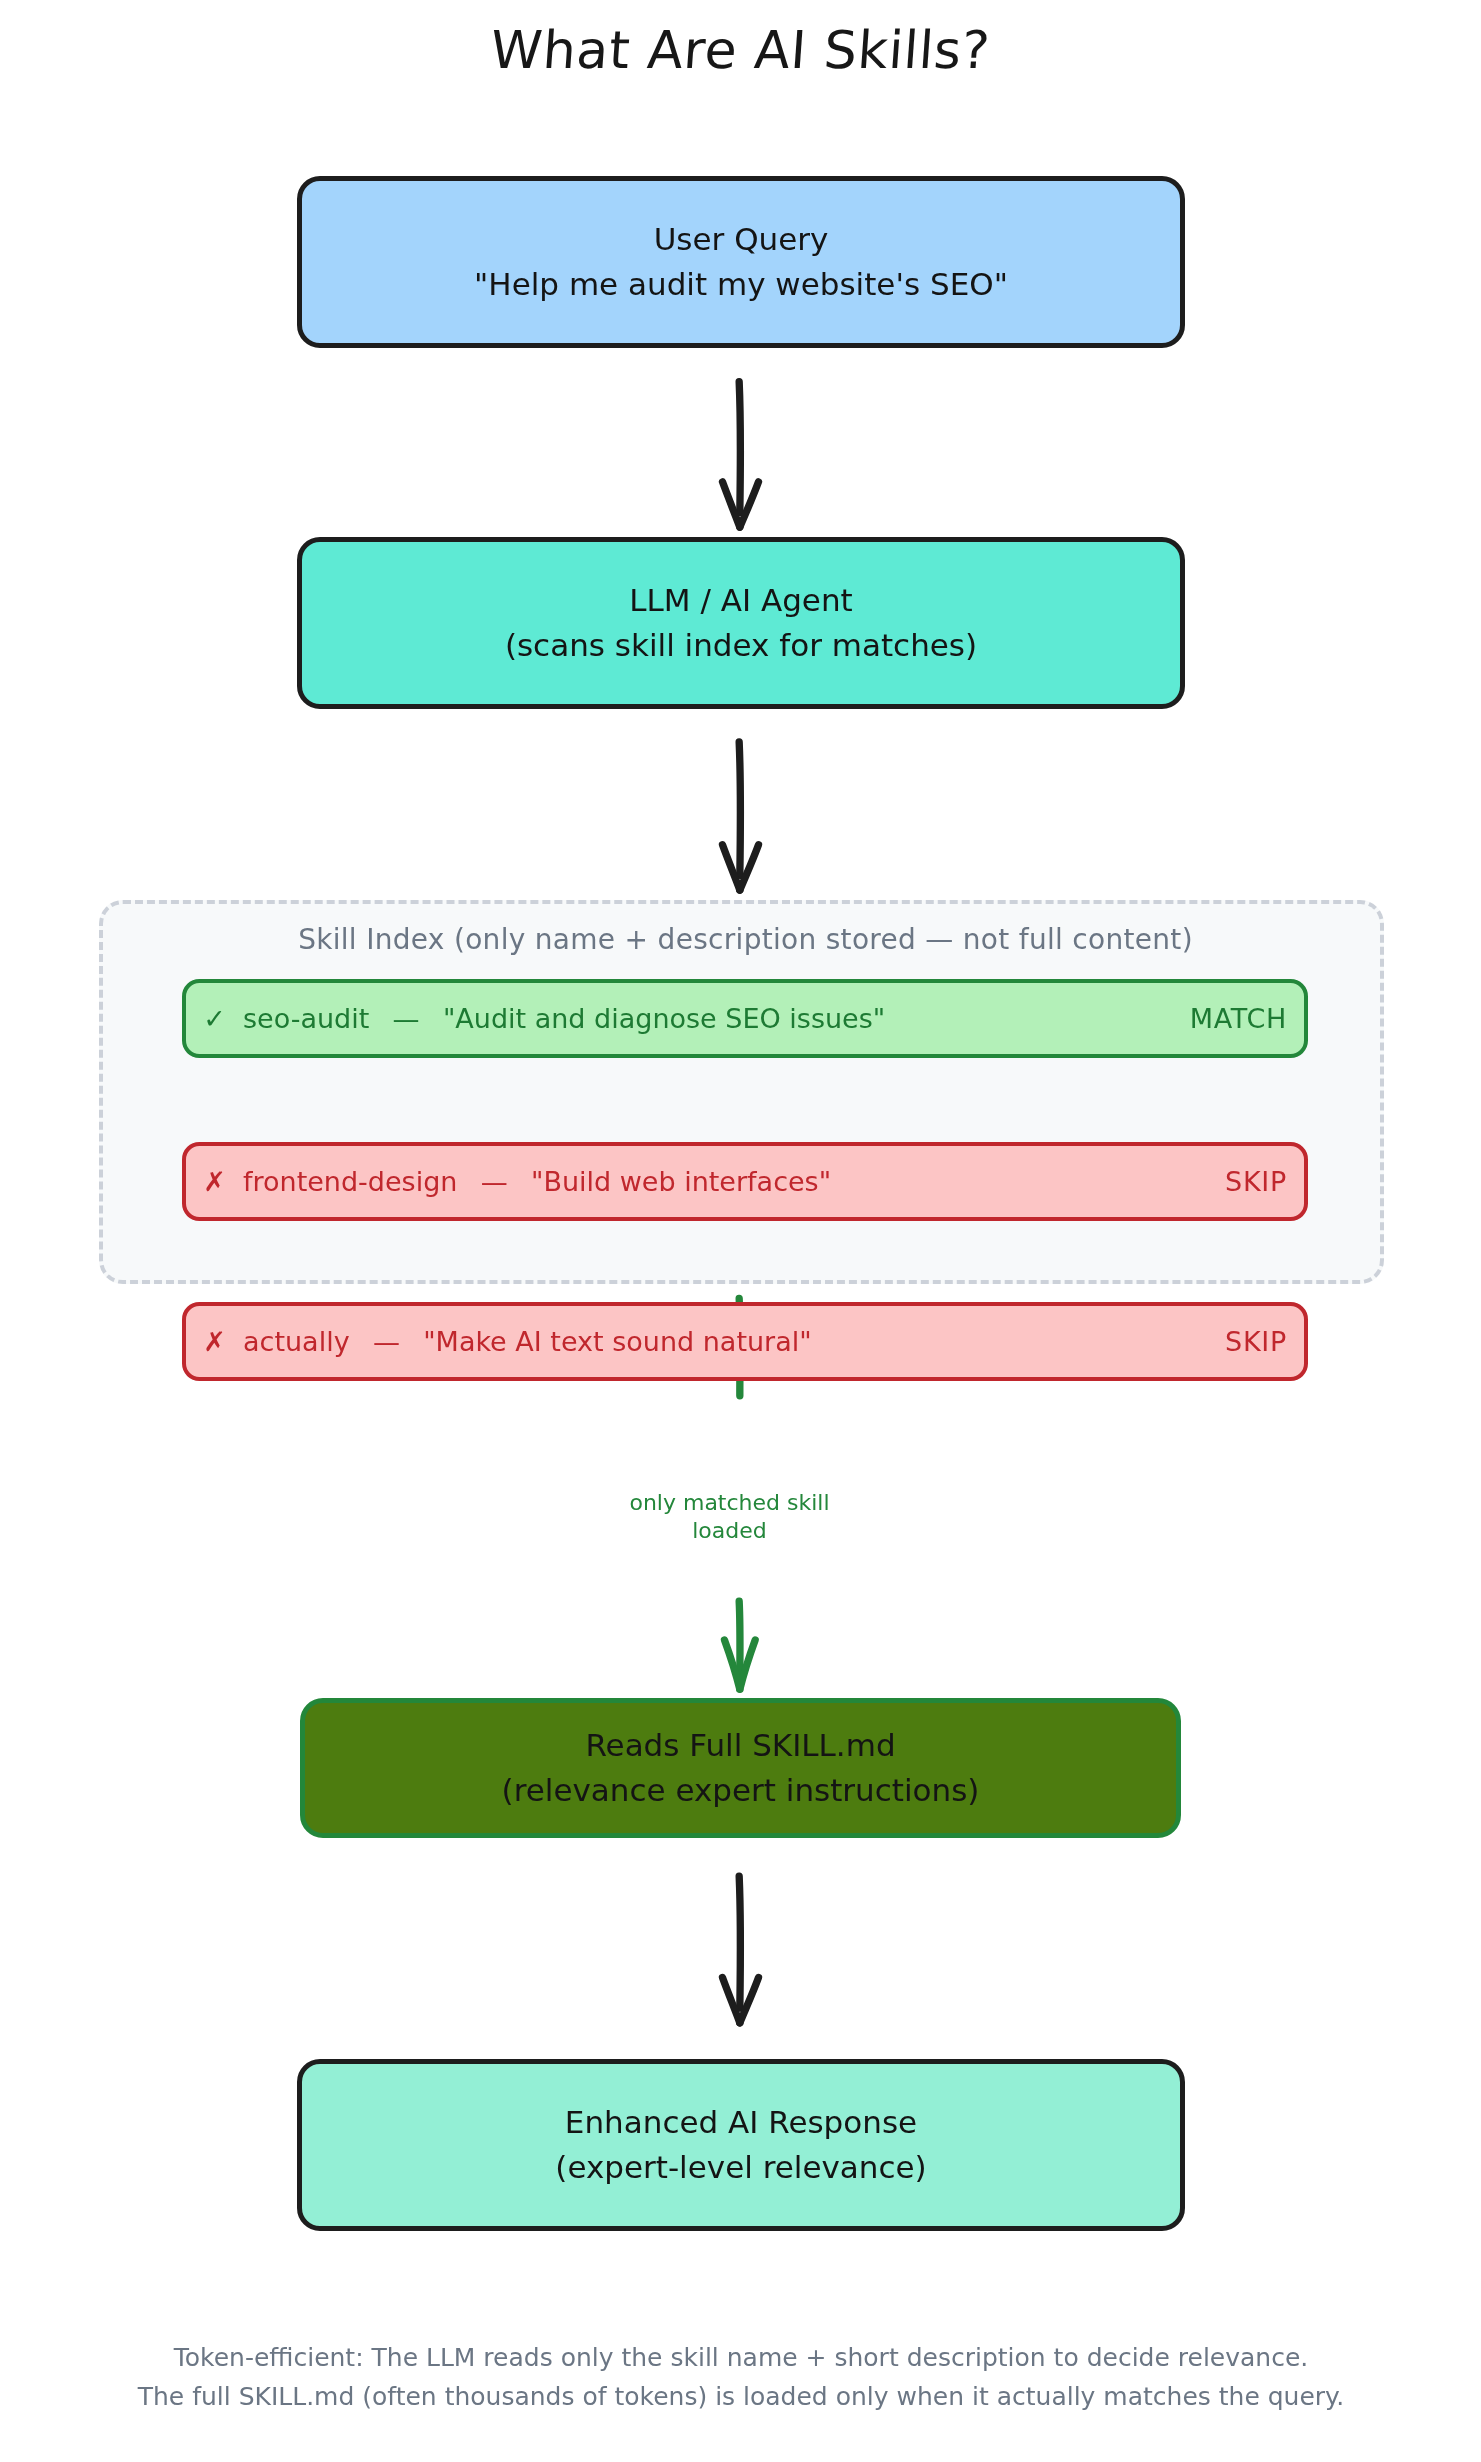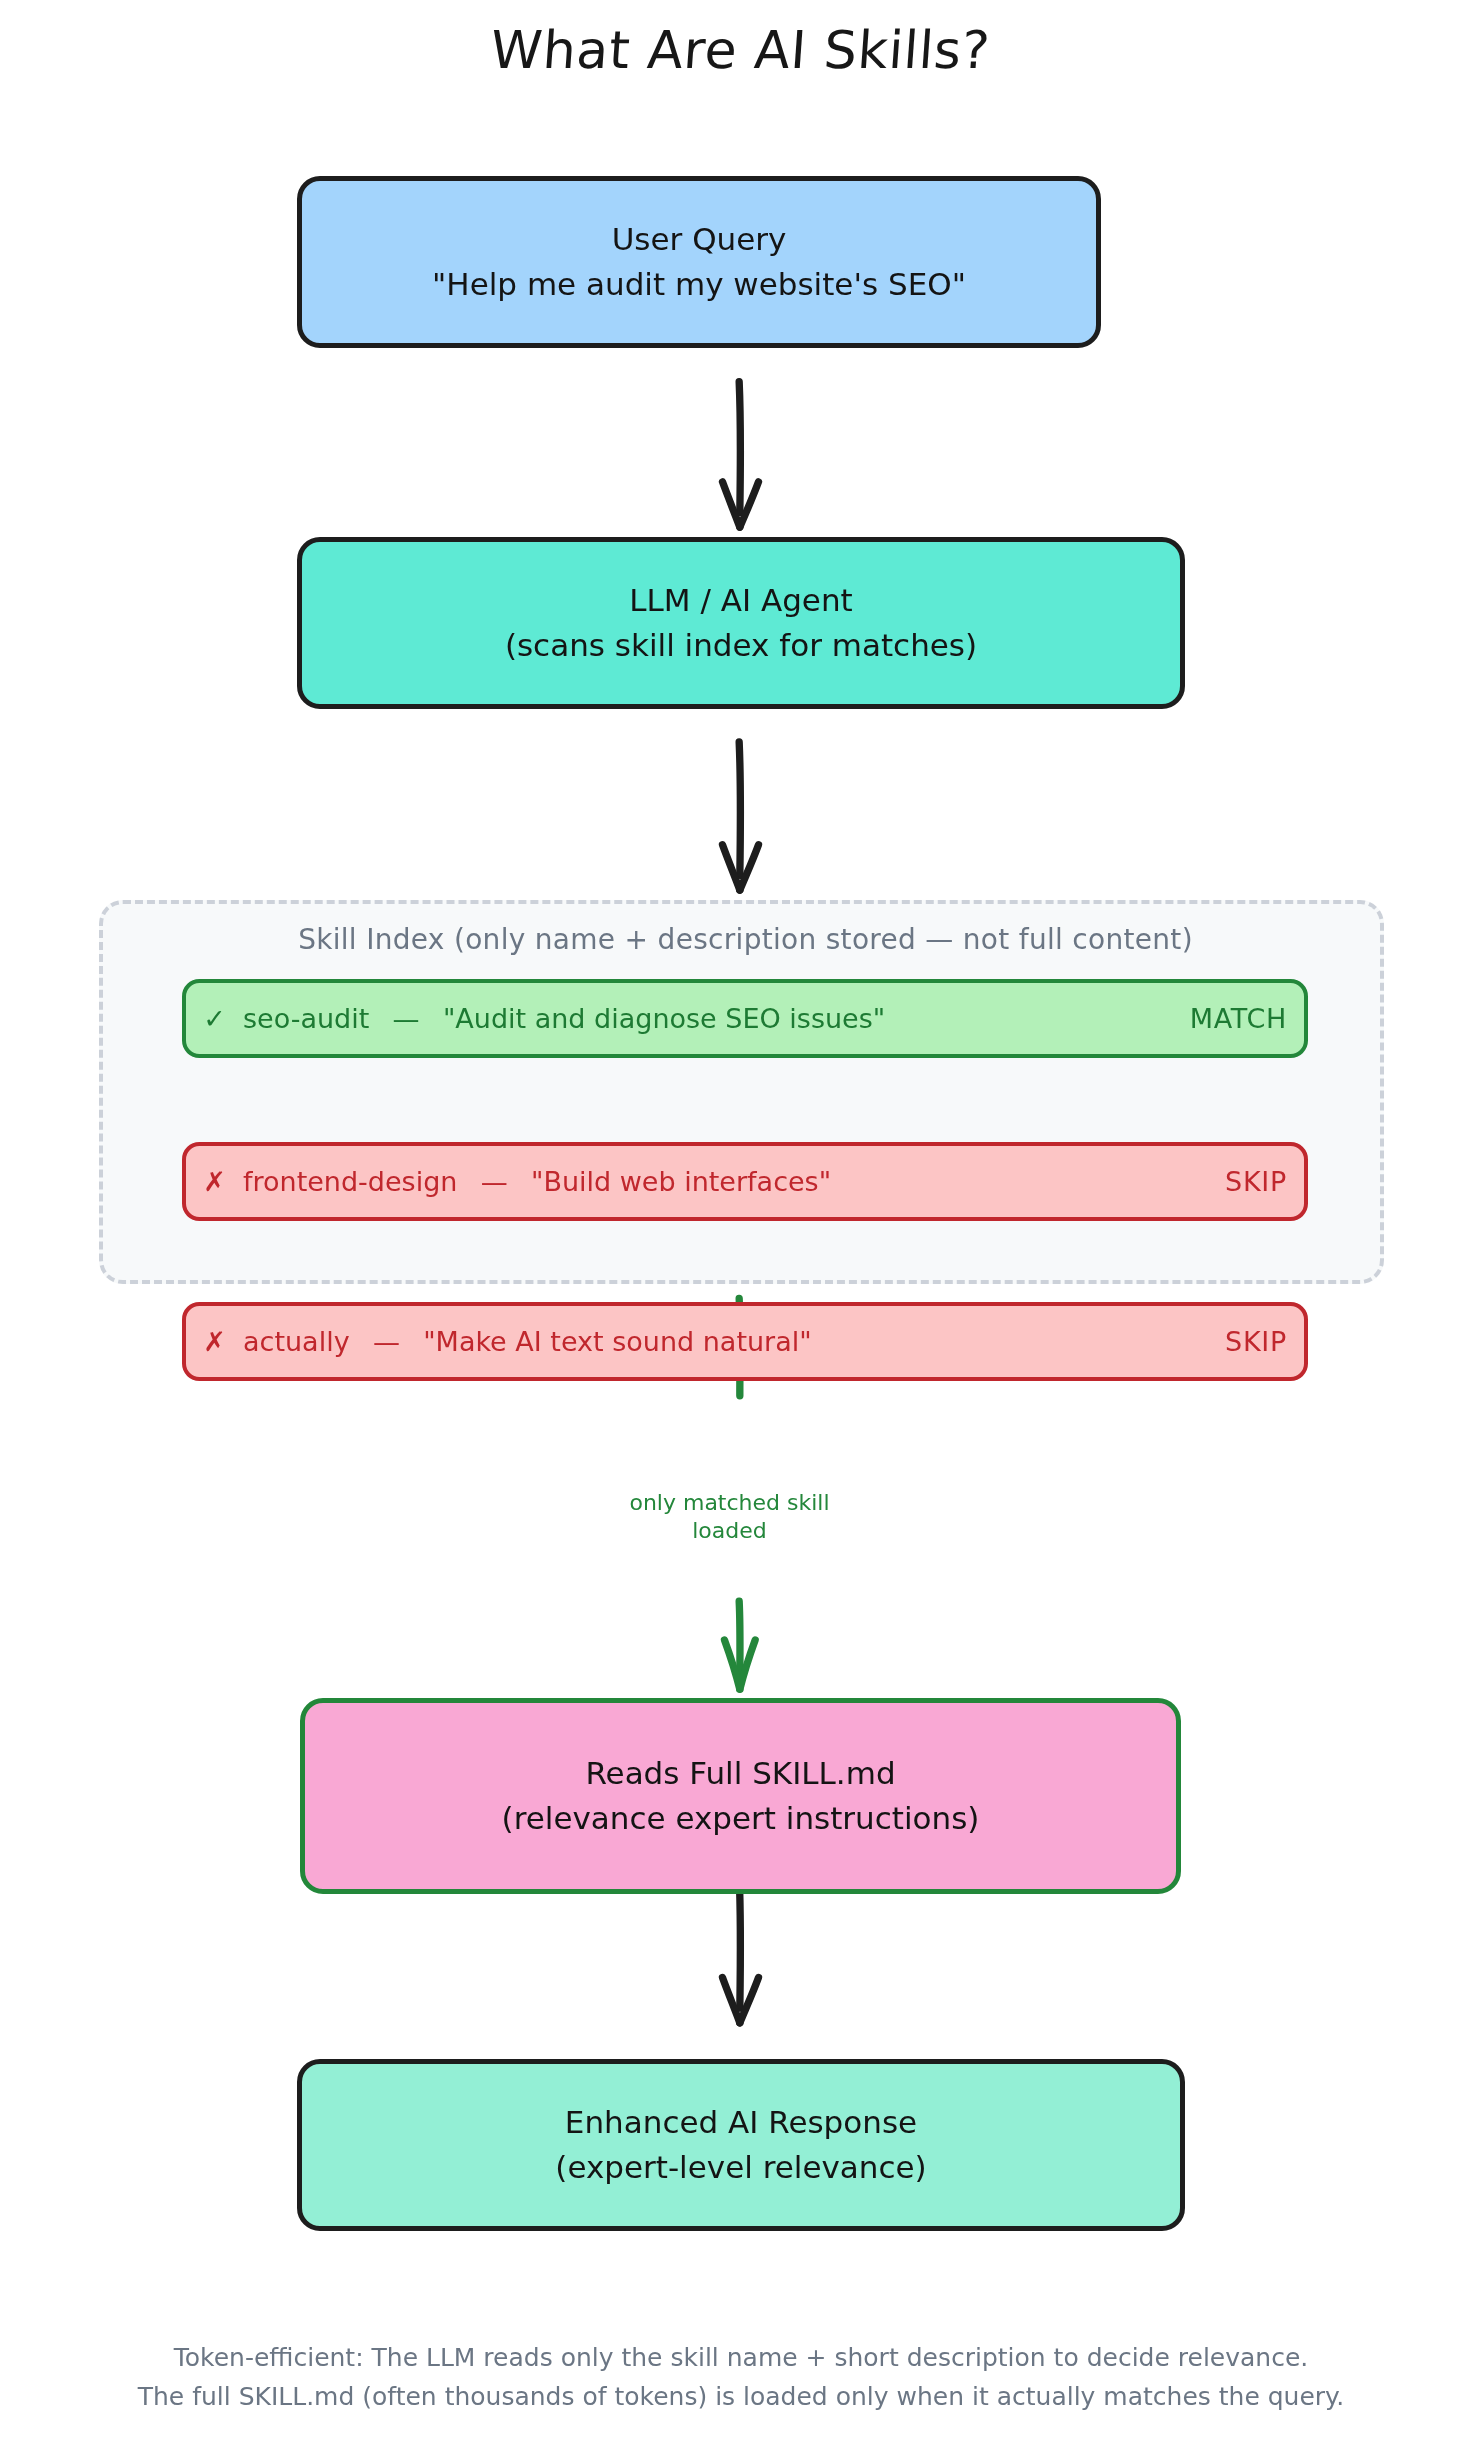--- a/index.html
+++ b/index.html
@@ -50,35 +50,35 @@
     text-align: center;
     font-family: "DejaVu Sans", sans-serif;
     color: #141414;
     line-height: 1.45;
   }
   .node .line1 { font-size: 31px; }
   .node .line2 { font-size: 31px; }
 
   #node-user-query {
     left: 297px; top: 176px;
-    width: 804px; height: 172px;
+    width: 888px; height: 172px;
     background: #a3d4fc;
     border: 5.3px solid #1d1d1d;
     text-align: right;
   }
   #node-llm-agent {
     left: 297px; top: 537px;
     width: 888px; height: 172px;
     background: #5eead4;
     border: 5.3px solid #1d1d1d;
   }
   #node-reads-skill {
     left: 300px; top: 1698px;
-    width: 881px; height: 196px;
-    background: #f9a8d4;
+    width: 881px; height: 140px;
+    background: #4d7c0f;
     border: 5.3px solid #23873a;
   }
   #node-enhanced-response {
     left: 297px; top: 2059px;
     width: 888px; height: 172px;
     background: #93efd5;
     border: 5.3px solid #1d1d1d;
   }
 
   

